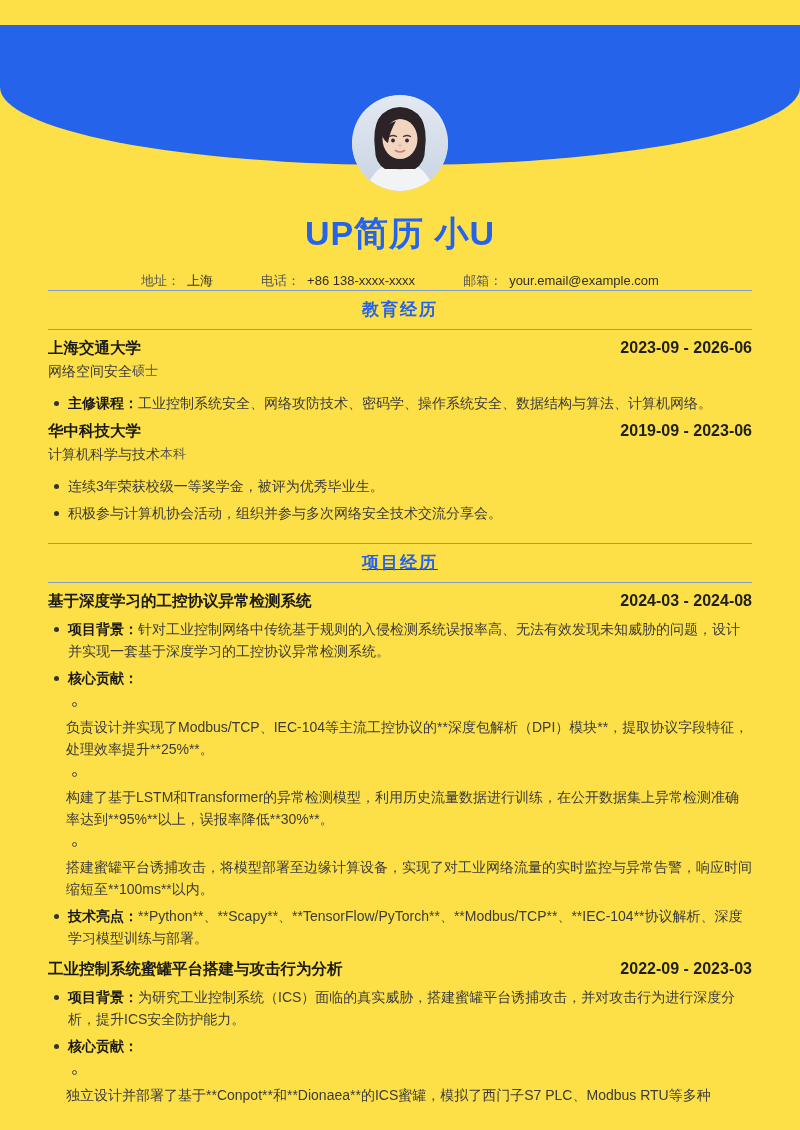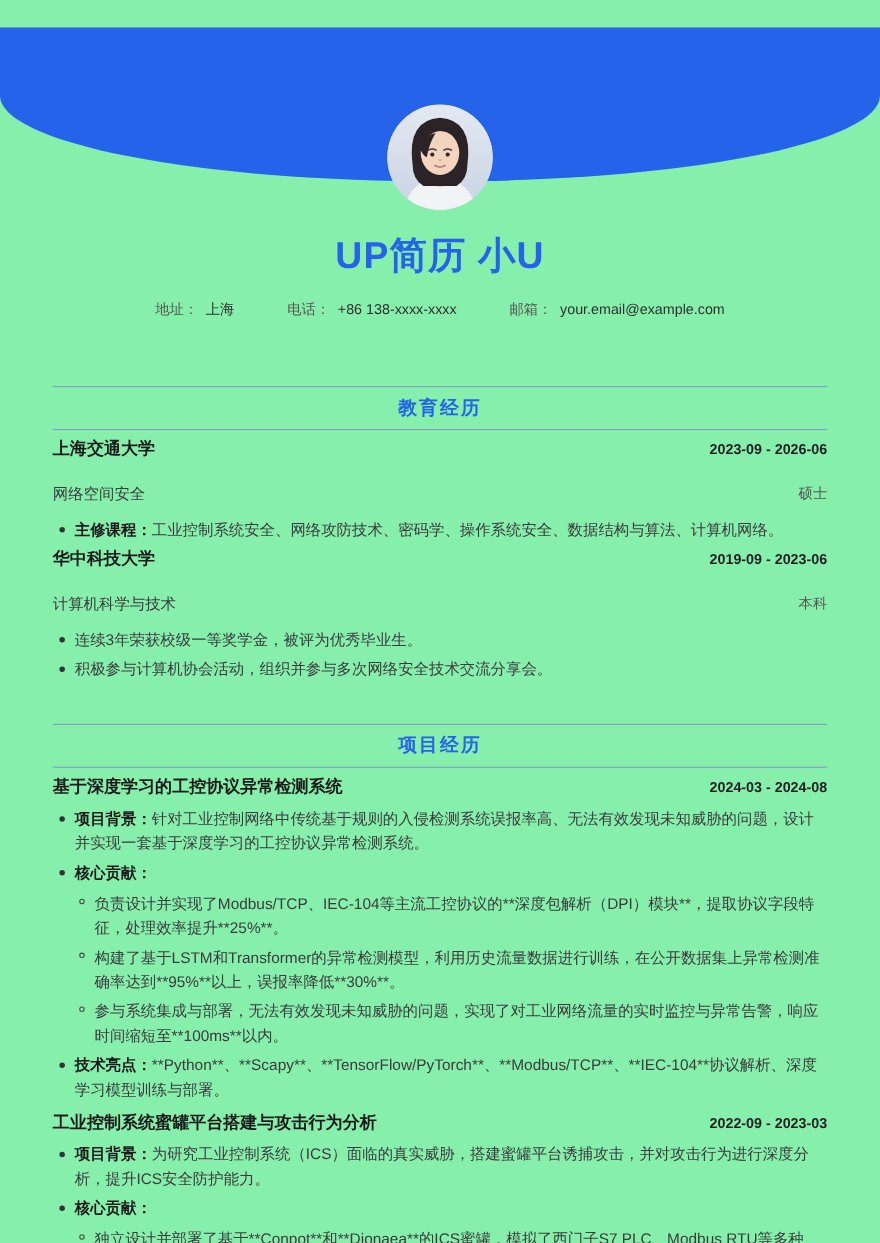--- a/index.html
+++ b/index.html
@@ -2,21 +2,21 @@
 <html><head>
 <meta charset="utf-8">
 <style>
   * { box-sizing: border-box; margin: 0; padding: 0; }
   html,body { background:#ffffff; }
   body {
     width: 800px; height: 1130px; overflow: hidden;
     font-family: "Liberation Sans", "DejaVu Sans", sans-serif;
     color: #3b3b3b;
   }
-  .page { position: relative; width: 800px; height: 1130px; background:#86efac; }
+  .page { position: relative; width: 800px; height: 1130px; background:#fde047; }
 
   
   .curve-band {
     position: absolute; top: 25px; left: 0; width: 800px; height: 140px;
     background: #2563eb;
     border-radius: 0 0 50% 50% / 0 0 78px 78px;
   }
   .avatar {
     position: absolute; top: 95px; left: 352px; width: 96px; height: 96px;
     border-radius: 50%; overflow: hidden; background:#d5dde8;
@@ -36,48 +36,48 @@
   }
   .contact-item { display: flex; gap: 7px; white-space: nowrap; }
   .contact-label { color: #555; }
   .contact-value { color: #2f2f2f; }
 
   
   .section-header {
     border-top: 1.5px solid #7f9dc4; border-bottom: 1.5px solid #7f9dc4;
     padding: 9px 0; text-align: center;
   }
-  .section-header.first { margin-top: 61px; }
-  .section-header.second { margin-top: 39px; }
+  .section-header.first { }
+  .section-header.second { margin-top: 19px; text-decoration: underline; }
   .section-title { font-size: 17px; line-height: 20px; font-weight: 700; color: #2563eb; letter-spacing: 2px; }
 
   
   .entry-head { display: flex; justify-content: space-between; align-items: flex-end; }
   .entry-head.mt8  { margin-top: 8px; }
   .entry-head.mt7  { margin-top: 7px; }
   .entry-head.mt10 { margin-top: 10px; }
   .entry-title { font-size: 15.5px; line-height: 20px; font-weight: 700; color: #1a1a1a; }
-  .entry-date  { font-size: 13px; line-height: 20px; font-weight: 700; color: #1f1f1f; white-space: nowrap; }
-  .entry-sub { display: flex; justify-content: space-between; margin-top: 20px; }
+  .entry-date  { font-size: 16px; line-height: 20px; font-weight: 700; color: #1f1f1f; white-space: nowrap; }
+  .entry-sub { display: flex; justify-content: flex-start; margin-top: 3px; }
   .entry-major  { font-size: 14px; line-height: 20px; color: #3b3b3b; }
   .entry-degree { font-size: 13px; line-height: 20px; color: #555; }
 
   
   .bullets { margin-top: 11px; }
   .bullets.proj { margin-top: 7px; }
   .bullet { display: flex; gap: 9px; margin-bottom: 5px; }
   .dot {
     flex: 0 0 auto; width: 5px; height: 5px; border-radius: 50%;
     background: #333; margin-top: 9px; margin-left: 6px;
   }
   .bullet p { flex: 1; font-size: 14px; line-height: 22px; color: #3b3b3b; }
   .blabel { font-weight: 700; color: #1a1a1a; text-align: right; }
 
   .subbullets { margin-top: 6px; padding-left: 18px; }
-  .subbullet { display: flex; gap: 9px; margin-bottom: 5px; }
+  .subbullet { display: flex; gap: 9px; margin-bottom: 5px; flex-direction: column; }
   .ring {
     flex: 0 0 auto; width: 5px; height: 5px; border-radius: 50%;
     border: 1.5px solid #4a4a4a; background: transparent; margin-top: 7px; margin-left: 6px;
   }
   .subbullet p { flex: 1; font-size: 14px; line-height: 22px; color: #3b3b3b; }
 </style>
 </head>
 <body>
 
 <div class="page">
@@ -191,21 +191,21 @@
         <div class="subbullet">
           <span class="ring"></span>
           <p>负责设计并实现了Modbus/TCP、IEC-104等主流工控协议的**深度包解析（DPI）模块**，提取协议字段特征，处理效率提升**25%**。</p>
         </div>
         <div class="subbullet">
           <span class="ring"></span>
           <p>构建了基于LSTM和Transformer的异常检测模型，利用历史流量数据进行训练，在公开数据集上异常检测准确率达到**95%**以上，误报率降低**30%**。</p>
         </div>
         <div class="subbullet">
           <span class="ring"></span>
-          <p>参与系统集成与部署，无法有效发现未知威胁的问题，实现了对工业网络流量的实时监控与异常告警，响应时间缩短至**100ms**以内。</p>
+          <p>搭建蜜罐平台诱捕攻击，将模型部署至边缘计算设备，实现了对工业网络流量的实时监控与异常告警，响应时间缩短至**100ms**以内。</p>
         </div>
       </div>
       <div class="bullet">
         <span class="dot"></span>
         <p><span class="blabel">技术亮点：</span><span>**Python**、**Scapy**、**TensorFlow/PyTorch**、**Modbus/TCP**、**IEC-104**协议解析、深度学习模型训练与部署。</span></p>
       </div>
     </div>
 
     <div class="entry-head mt10">
       <span class="entry-title">工业控制系统蜜罐平台搭建与攻击行为分析</span>

